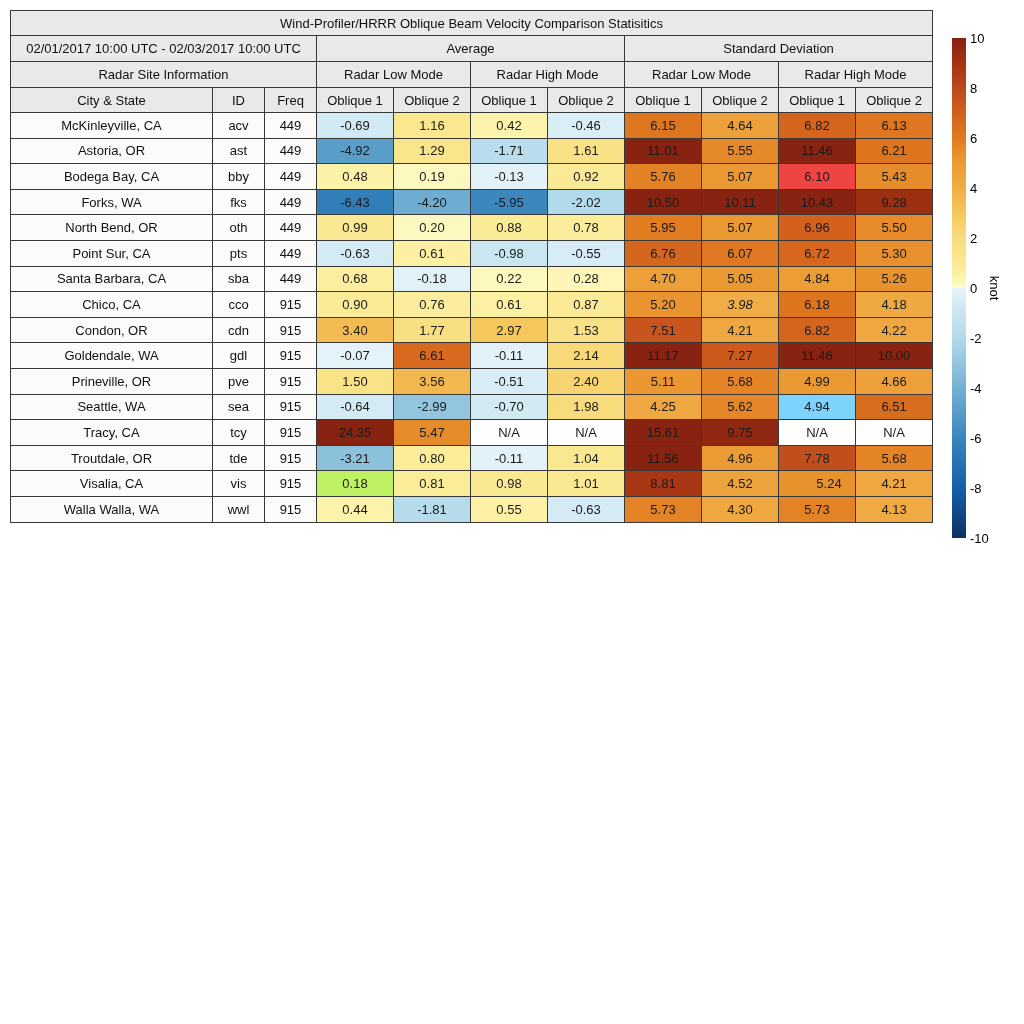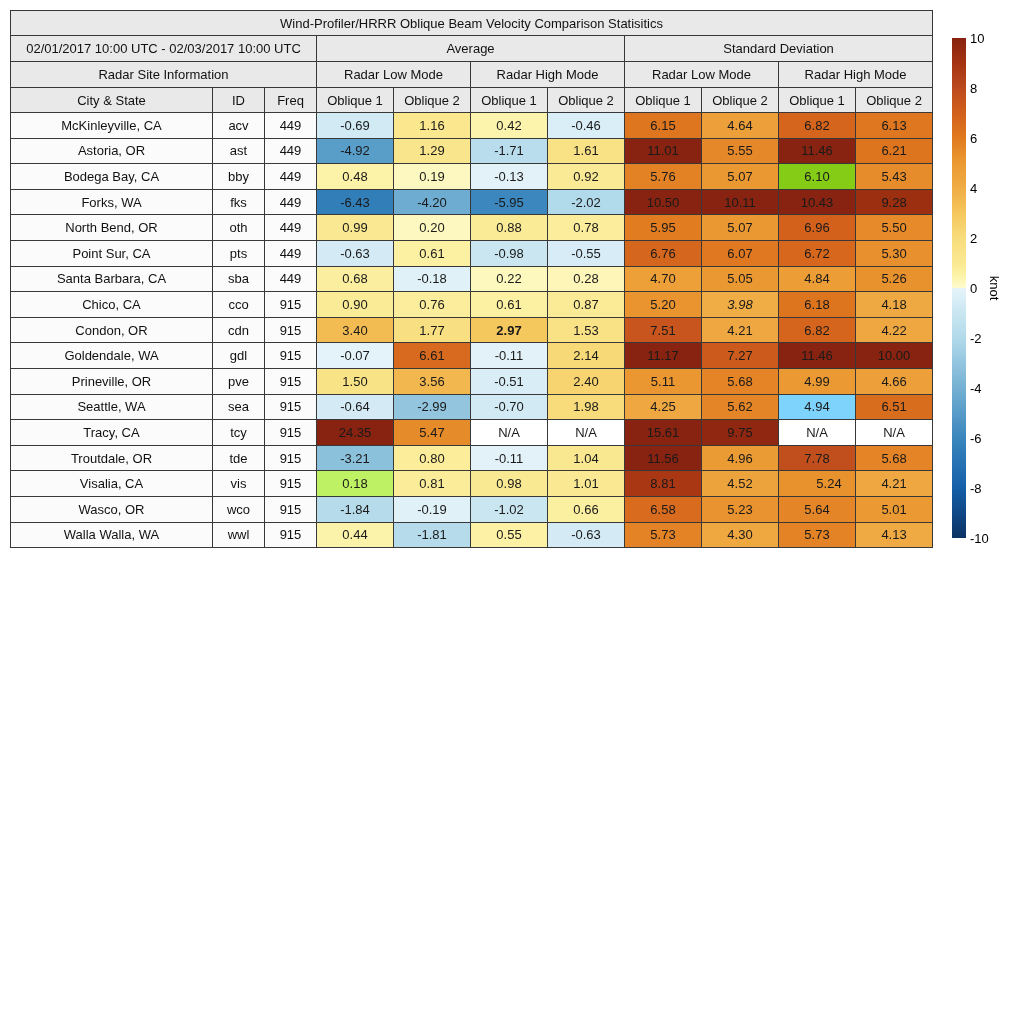--- a/index.html
+++ b/index.html
@@ -119,21 +119,21 @@
         <tr>
           <td class="site">Bodega Bay, CA</td>
           <td class="site">bby</td>
           <td class="site">449</td>
           <td class="val" style="background: rgb(252, 242, 168);">0.48</td>
           <td class="val" style="background: rgb(253, 248, 191);">0.19</td>
           <td class="val" style="background: rgb(226, 242, 248);">-0.13</td>
           <td class="val" style="background: rgb(250, 234, 149);">0.92</td>
           <td class="val" style="background: rgb(227, 130, 37);">5.76</td>
           <td class="val" style="background: rgb(234, 152, 50);">5.07</td>
-          <td class="val" style="background: #84cc16;">6.10</td>
+          <td class="val" style="background: #ef4444;">6.10</td>
           <td class="val" style="background: rgb(230, 140, 43);">5.43</td>
         </tr>
         <tr>
           <td class="site">Forks, WA</td>
           <td class="site">fks</td>
           <td class="site">449</td>
           <td class="val" style="background: rgb(50, 126, 184);">-6.43</td>
           <td class="val" style="background: rgb(110, 172, 209);">-4.20</td>
           <td class="val" style="background: rgb(59, 135, 190);">-5.95</td>
           <td class="val" style="background: rgb(177, 218, 235);">-2.02</td>
@@ -193,21 +193,21 @@
           <td class="val" style="background: rgb(240, 173, 69); font-style: italic;">3.98</td>
           <td class="val" style="background: rgb(221, 117, 31);">6.18</td>
           <td class="val" style="background: rgb(239, 169, 66);">4.18</td>
         </tr>
         <tr>
           <td class="site">Condon, OR</td>
           <td class="site">cdn</td>
           <td class="site">915</td>
           <td class="val" style="background: rgb(243, 188, 83);">3.40</td>
           <td class="val" style="background: rgb(248, 223, 129);">1.77</td>
-          <td class="val" style="background: rgb(245, 200, 93); font-weight: bold;">2.97</td>
+          <td class="val" style="background: rgb(245, 200, 93);">2.97</td>
           <td class="val" style="background: rgb(249, 226, 134);">1.53</td>
           <td class="val" style="background: rgb(199, 85, 29);">7.51</td>
           <td class="val" style="background: rgb(239, 168, 65);">4.21</td>
           <td class="val" style="background: rgb(213, 101, 29);">6.82</td>
           <td class="val" style="background: rgb(239, 168, 65);">4.22</td>
         </tr>
         <tr>
           <td class="site">Goldendale, WA</td>
           <td class="site">gdl</td>
           <td class="site">915</td>
@@ -277,33 +277,20 @@
           <td class="site">vis</td>
           <td class="site">915</td>
           <td class="val" style="background: #bef264;">0.18</td>
           <td class="val" style="background: rgb(251, 236, 154);">0.81</td>
           <td class="val" style="background: rgb(250, 233, 147);">0.98</td>
           <td class="val" style="background: rgb(250, 233, 146);">1.01</td>
           <td class="val" style="background: rgb(169, 55, 20);">8.81</td>
           <td class="val" style="background: rgb(237, 163, 60);">4.52</td>
           <td class="val" style="background: rgb(232, 146, 46); padding-left: 24px;">5.24</td>
           <td class="val" style="background: rgb(239, 168, 65);">4.21</td>
-        </tr>
-        <tr>
-          <td class="site">Wasco, OR</td>
-          <td class="site">wco</td>
-          <td class="site">915</td>
-          <td class="val" style="background: rgb(182, 220, 236);">-1.84</td>
-          <td class="val" style="background: rgb(225, 241, 248);">-0.19</td>
-          <td class="val" style="background: rgb(201, 230, 241);">-1.02</td>
-          <td class="val" style="background: rgb(251, 239, 160);">0.66</td>
-          <td class="val" style="background: rgb(216, 107, 30);">6.58</td>
-          <td class="val" style="background: rgb(232, 147, 47);">5.23</td>
-          <td class="val" style="background: rgb(228, 134, 39);">5.64</td>
-          <td class="val" style="background: rgb(235, 154, 51);">5.01</td>
         </tr>
         <tr>
           <td class="site">Walla Walla, WA</td>
           <td class="site">wwl</td>
           <td class="site">915</td>
           <td class="val" style="background: rgb(252, 243, 171);">0.44</td>
           <td class="val" style="background: rgb(182, 220, 236);">-1.81</td>
           <td class="val" style="background: rgb(252, 241, 164);">0.55</td>
           <td class="val" style="background: rgb(212, 235, 245);">-0.63</td>
           <td class="val" style="background: rgb(227, 131, 37);">5.73</td>

